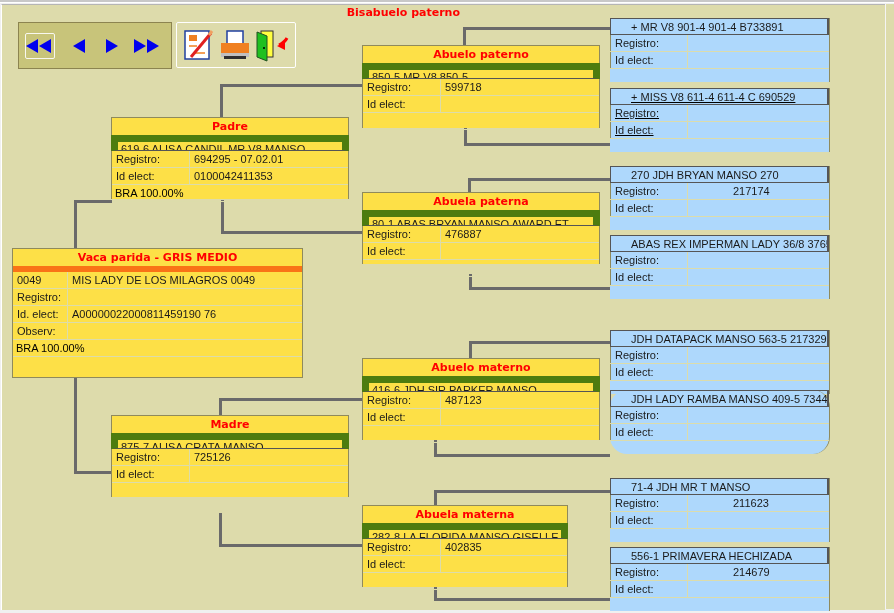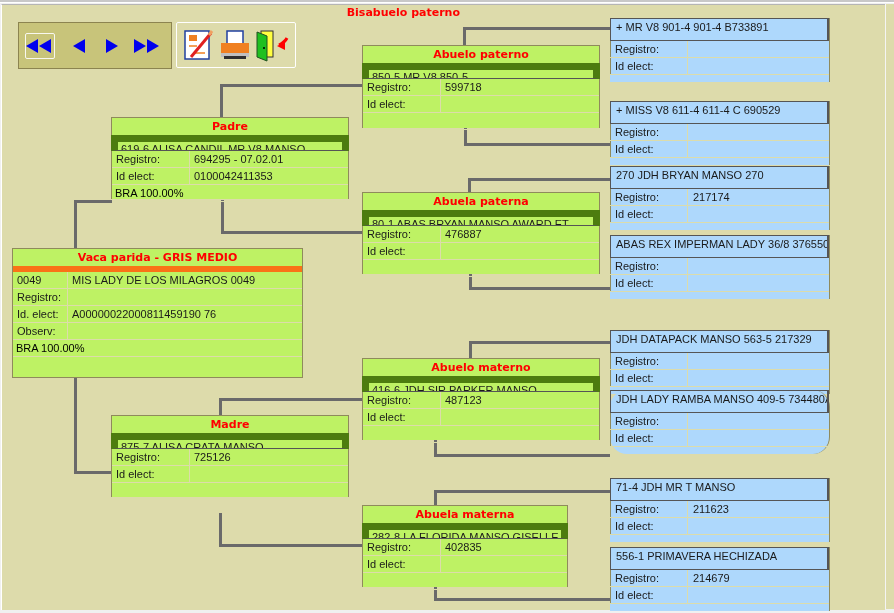--- a/index.html
+++ b/index.html
@@ -24,44 +24,44 @@
   }
   .navbtn { position:absolute; top:10px; width:30px; height:26px; display:flex; align-items:center; justify-content:center; }
   .navbtn.active { border:1px solid #f8f8f0; border-radius:2px; box-sizing:border-box; }
   .toolbar {
     position:absolute; left:176px; top:22px; width:118px; height:44px;
     background:#dddbab; border:1px solid #ffffff; border-radius:2px;
   }
   .toolbtn { position:absolute; top:5px; width:32px; height:34px; }
 
   .card {
-    position:absolute; background:#bef264;
+    position:absolute; background:#fde047;
     border-top:1px solid #8f8a5c; border-left:1px solid #8f8a5c; border-right:1px solid #8f8a5c;
     box-sizing:border-box;
   }
   .card .hdr {
     height:17px; line-height:17px; text-align:center; color:#ff0000; font-weight:bold;
     font-family:"DejaVu Sans", sans-serif; font-size:11px;
   }
   .card .name {
     height:16px; line-height:15px; padding-left:3px; border:7px solid #4d7c0f; border-bottom:1px solid #555;
     margin-left:-1px; margin-right:-1px; box-sizing:border-box; white-space:nowrap; overflow:hidden; color:#1a1a1a;
   }
   .card .row { display:flex; height:16px; line-height:16px; border-bottom:1px solid #dcdcaa; }
   .card .row .lab { width:73px; padding-left:4px; border-right:1px solid #dcdcaa; color:#1a1a1a; }
   .card .row .val { flex:1; padding-left:4px; color:#1a1a1a; white-space:nowrap; }
   .card .foot { height:16px; line-height:16px; padding-left:3px; border-bottom:1px solid #dcdcaa; }
   .line { position:absolute; background:#6a6a6a; }
 
   .gcard { position:absolute; background:#aed8fc; box-sizing:border-box; width:220px; height:64px;
     border-right:1px solid #8f8a5c; }
-  .gcard .name { height:23px; line-height:16px; padding-left:5px; border:1px solid #555; border-right:2px solid #555; box-sizing:border-box; white-space:nowrap; overflow:hidden; color:#1a1a1a;}
+  .gcard .name { height:17px; line-height:16px; padding-left:20px; border:1px solid #555; border-right:2px solid #555; box-sizing:border-box; white-space:nowrap; overflow:hidden; color:#1a1a1a;}
   .gcard .row { display:flex; height:16px; line-height:16px; border-bottom:1px solid #dcdcaa; }
   .gcard .row .lab { width:72px; padding-left:4px; border-right:1px solid #dcdcaa; border-left:1px solid #8f8a5c; color:#1a1a1a; }
-  .gcard .row .val { flex:1; padding-left:5px; color:#1a1a1a; }
+  .gcard .row .val { flex:1; padding-left:5px; color:#1a1a1a;margin-left:40px; }
 </style>
 </head>
 <body>
 
 <div class="topline"></div>
 <div class="frame"></div>
 <div class="rightstrip"></div>
 
 <div class="title-top">Bisabuelo paterno</div>
 
@@ -206,21 +206,21 @@
       <span class="lab">Registro:</span>
       <span class="val">599718</span>
     </div>
   <div class="row">
       <span class="lab">Id elect:</span>
       <span class="val"></span>
     </div>
   <div class="foot"></div>
 </div>
 
-<div class="card" style="left:362px;top:192px;width:238px;height:82px;">
+<div class="card" style="left:362px;top:192px;width:238px;height:72px;">
   <div class="hdr">Abuela paterna</div>
   <div class="name">80-1 ABAS BRYAN MANSO AWARD ET.</div>
   <div class="row">
       <span class="lab">Registro:</span>
       <span class="val">476887</span>
     </div>
   <div class="row">
       <span class="lab">Id elect:</span>
       <span class="val"></span>
     </div>
@@ -259,21 +259,21 @@
   <div class="name">+ MR V8 901-4   901-4 B733891</div>
   <div class="row">
       <span class="lab">Registro:</span>
       <span class="val"></span>
     </div>
   <div class="row">
       <span class="lab">Id elect:</span>
       <span class="val"></span>
     </div>
 </div>
-<div class="gcard" style="left:610px;top:101px;">
+<div class="gcard" style="left:610px;top:88px;text-decoration:underline;">
   <div class="name">+ MISS V8 611-4 611-4 C 690529</div>
   <div class="row">
       <span class="lab">Registro:</span>
       <span class="val"></span>
     </div>
   <div class="row">
       <span class="lab">Id elect:</span>
       <span class="val"></span>
     </div>
 </div>

